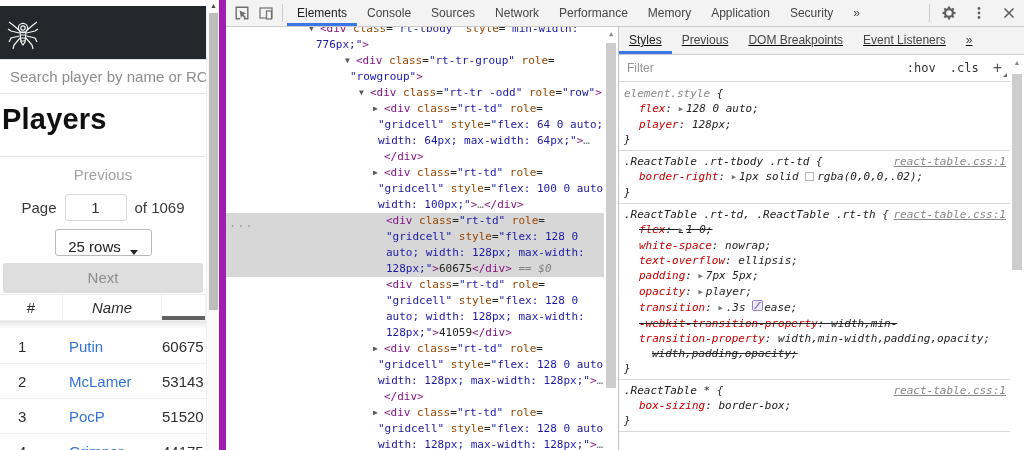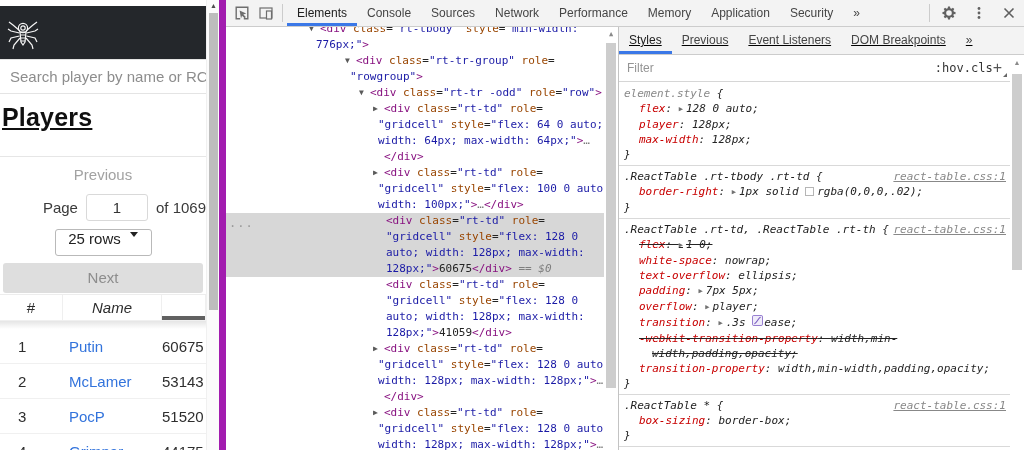--- a/index.html
+++ b/index.html
@@ -8,29 +8,29 @@
   .screen { position:absolute; top:0; left:0; width:1024px; height:450px; overflow:hidden; background:#fff; }
 
   
   .page { position:absolute; top:6px; left:0; width:206px; height:450px; background:#fff; overflow:hidden; }
   .site-header { height:53px; background:#24272b; position:relative; }
   .spider { position:absolute; left:7px; top:12px; }
   .search-row { height:35px; border:1px solid #e4e4e4; border-left:none; border-right:none; display:flex; align-items:center; }
   .search-input { border:none; outline:none; width:100%; font-size:15px; color:#555;
                   font-family:"Liberation Sans",sans-serif; padding-left:10px; }
   .search-input::placeholder { color:#8d8d8d; opacity:1; }
-  .page-title { font-size:25px; font-weight:bold; color:#101010; padding:9px 0 0 2px; letter-spacing:0.2px;text-decoration:underline; }
+  .page-title { font-size:29px; font-weight:bold; color:#101010; padding:9px 0 0 2px; letter-spacing:0.2px; }
 
   .pagination { position:absolute; top:150px; left:0; width:206px; border-top:1px solid #e6e6e6; }
   .prev-btn { text-align:center; color:#a2a2a2; font-size:15px; padding-top:9px; height:30px; }
-  .page-row { display:flex; justify-content:flex-end; align-items:center; gap:8px; margin-top:7px; font-size:15px; color:#3a3a3a; }
+  .page-row { display:flex; justify-content:center; align-items:center; gap:8px; margin-top:7px; font-size:15px; color:#3a3a3a; }
   .page-input { width:62px; height:27px; border:1px solid #d9d9d9; border-radius:3px; text-align:center;
                 font-size:15px; color:#333; outline:none; font-family:"Liberation Sans",sans-serif; }
   .rows-select { margin:8px auto 0; width:97px; height:27px; border:1px solid #b9b9b9; border-radius:3px;
-                 display:flex; align-items:flex-start; justify-content:center; gap:9px; font-size:15px; color:#222; background:#fff; }
+                 display:flex; align-items:flex-end; justify-content:center; gap:9px; font-size:15px; color:#222; background:#fff; }
   .chev-down { width:0; height:0; border-left:4px solid transparent; border-right:4px solid transparent; border-top:5px solid #222; margin-top:2px; }
   .next-btn { margin:7px 3px 0; height:30px; background:#dedede; border-radius:3px; text-align:center;
               line-height:30px; font-size:15px; color:#8d8d8d; }
 
   .ptable { position:absolute; top:288px; left:0; width:206px; border-top:1px solid #ededed; }
   .thead { display:flex; height:26px; border-bottom:1px solid #f0f0f0; position:relative; }
   .th { font-size:15px; color:#2d2d2d; text-align:center; line-height:25px; border-right:1px solid #efefef; }
   .th.c1 { width:63px; } .th.c2 { width:99px;font-style:italic; } .th.c3 { flex:1; box-shadow:inset 0 -4px 0 0 #616161; }
   .head-shadow { height:8px; background:linear-gradient(to bottom, rgba(0,0,0,0.10), rgba(0,0,0,0)); }
   .trow { display:flex; height:35px; align-items:center; border-bottom:1px solid rgba(0,0,0,0.06); font-size:15px; }
@@ -76,21 +76,21 @@
   .el-sb .arr { position:absolute; top:3px; left:0; width:14px; text-align:center; font-size:7px; color:#8a8a8a; }
   .el-sb .thumb { position:absolute; top:16px; left:2px; width:10px; height:345px; background:#cdcdcd; }
 
   
   .styles { flex:1; border-left:1px solid #c3c3c3; position:relative; background:#fff; }
   .sb-tabs { height:28px; background:#f3f3f3; border-bottom:1px solid #ccc; display:flex; align-items:center;text-decoration:underline; }
   .sb-tab { font-size:12px; color:#454545; padding:0 10px; height:27px; line-height:27px; white-space:nowrap; }
   .sb-tab.active { color:#202020; border-bottom:3px solid #3b78e7; }
   .filter-row { height:27px; border-bottom:1px solid #d6d6d6; display:flex; align-items:center; padding:0 8px; }
   .filter-label { color:#949494; font-size:12px; }
-  .filter-right { margin-left:auto; display:flex; align-items:center; padding-right:14px; }
+  .filter-right { margin-left:auto; display:flex; align-items:center; gap:14px; padding-right:14px; }
   .pseudo-toggle { font-size:12px; color:#333; font-family:"DejaVu Sans Mono",monospace; }
   .plus-btn { font-size:16px; color:#555; position:relative; line-height:16px; }
   .plus-btn .corner { position:absolute; right:-5px; bottom:-1px; width:0; height:0;
                       border-left:4px solid transparent; border-bottom:4px solid #666; }
 
   .rules { position:absolute; top:56px; left:0; right:14px; bottom:0; overflow:hidden;
            font-family:"DejaVu Sans Mono",monospace; font-size:11px; line-height:15px; color:#242424;font-style:italic; }
   .rule { border-bottom:1px solid #d9d9d9; padding:3px 4px 3px 5px; }
   .rule-head { white-space:nowrap; }
   .sel { color:#202020; }
@@ -261,59 +261,58 @@
         <div class="el-sb">
           <div class="arr">▲</div>
           <div class="thumb"></div>
         </div>
       </div>
 
       <div class="styles">
         <div class="sb-tabs">
           <div class="sb-tab active">Styles</div>
           <div class="sb-tab">Previous</div>
+          <div class="sb-tab">DOM Breakpoints</div>
           <div class="sb-tab">Event Listeners</div>
-          <div class="sb-tab">DOM Breakpoints</div>
           <div class="sb-tab">»</div>
         </div>
         <div class="filter-row">
           <span class="filter-label">Filter</span>
           <span class="filter-right">
             <span class="pseudo-toggle">:hov</span>
             <span class="pseudo-toggle">.cls</span>
             <span class="plus-btn"><span>+</span><span class="corner"></span></span>
           </span>
         </div>
         <div class="rules">
             <div class="rule">
               <div class="rule-head"><span class="sel gray">element.style</span><span class="brace"> {</span></div>
               <div class="prop"><span class="pname">flex</span><span class="pval">: </span><span class="varr">▶</span><span class="pval">128 0 auto;</span></div>
               <div class="prop"><span class="pname">player</span><span class="pval">: </span><span class="pval">128px;</span></div>
-              <div class="prop"><span class="pname">max-width</span><span class="pval">: </span><span class="pval">128px;</span></div>
               <div class="brace">}</div>
             </div>
             <div class="rule">
               <div class="rule-head"><span class="src">react-table.css:1</span><span class="sel">.ReactTable .rt-tbody .rt-td</span><span class="brace"> {</span></div>
               <div class="prop"><span class="pname">border-right</span><span class="pval">: </span><span class="varr">▶</span><span class="pval">1px solid </span><span class="swatch"></span><span class="pval">rgba(0,0,0,.02);</span></div>
               <div class="brace">}</div>
             </div>
             <div class="rule">
               <div class="rule-head"><span class="src">react-table.css:1</span><span class="sel">.ReactTable .rt-td, .ReactTable .rt-th</span><span class="brace"> {</span></div>
               <div class="prop struck"><span class="pname">flex</span><span class="pval">: </span><span class="varr">▶</span><span class="pval">1 0;</span></div>
               <div class="prop"><span class="pname">white-space</span><span class="pval">: </span><span class="pval">nowrap;</span></div>
               <div class="prop"><span class="pname">text-overflow</span><span class="pval">: </span><span class="pval">ellipsis;</span></div>
               <div class="prop"><span class="pname">padding</span><span class="pval">: </span><span class="varr">▶</span><span class="pval">7px 5px;</span></div>
-              <div class="prop"><span class="pname">overflow</span><span class="pval">: </span><span class="varr">▶</span><span class="pval">player;</span></div>
+              <div class="prop"><span class="pname">opacity</span><span class="pval">: </span><span class="varr">▶</span><span class="pval">player;</span></div>
               <div class="prop"><span class="pname">transition</span><span class="pval">: </span><span class="varr">▶</span><span class="pval">.3s </span><span class="bezier"><svg width="11" height="11" viewBox="0 0 12 12">
                     <rect x="0.5" y="0.5" width="11" height="11" rx="1.5" fill="#f0ecfa" stroke="#8a6fc9"></rect>
                     <path d="M2.5 9.5C5 9.5 7 2.5 9.5 2.5" fill="none" stroke="#7b5fc0" stroke-width="1.2"></path>
                   </svg></span><span class="pval">ease;</span></div>
               <div class="prop struck"><span class="pname">-webkit-transition-property</span><span class="pval">: </span><span class="pval">width,min-</span></div>
+              <div class="prop"><span class="pname">transition-property</span><span class="pval">: </span><span class="pval">width,min-width,padding,opacity;</span></div>
               <div class="prop wrap2 struck">width,padding,opacity;</div>
-              <div class="prop"><span class="pname">transition-property</span><span class="pval">: </span><span class="pval">width,min-width,padding,opacity;</span></div>
               <div class="brace">}</div>
             </div>
             <div class="rule">
               <div class="rule-head"><span class="src">react-table.css:1</span><span class="sel">.ReactTable *</span><span class="brace"> {</span></div>
               <div class="prop"><span class="pname">box-sizing</span><span class="pval">: </span><span class="pval">border-box;</span></div>
               <div class="brace">}</div>
             </div>
           </div>
         <div class="st-sb">
           <div class="arr">▲</div>

